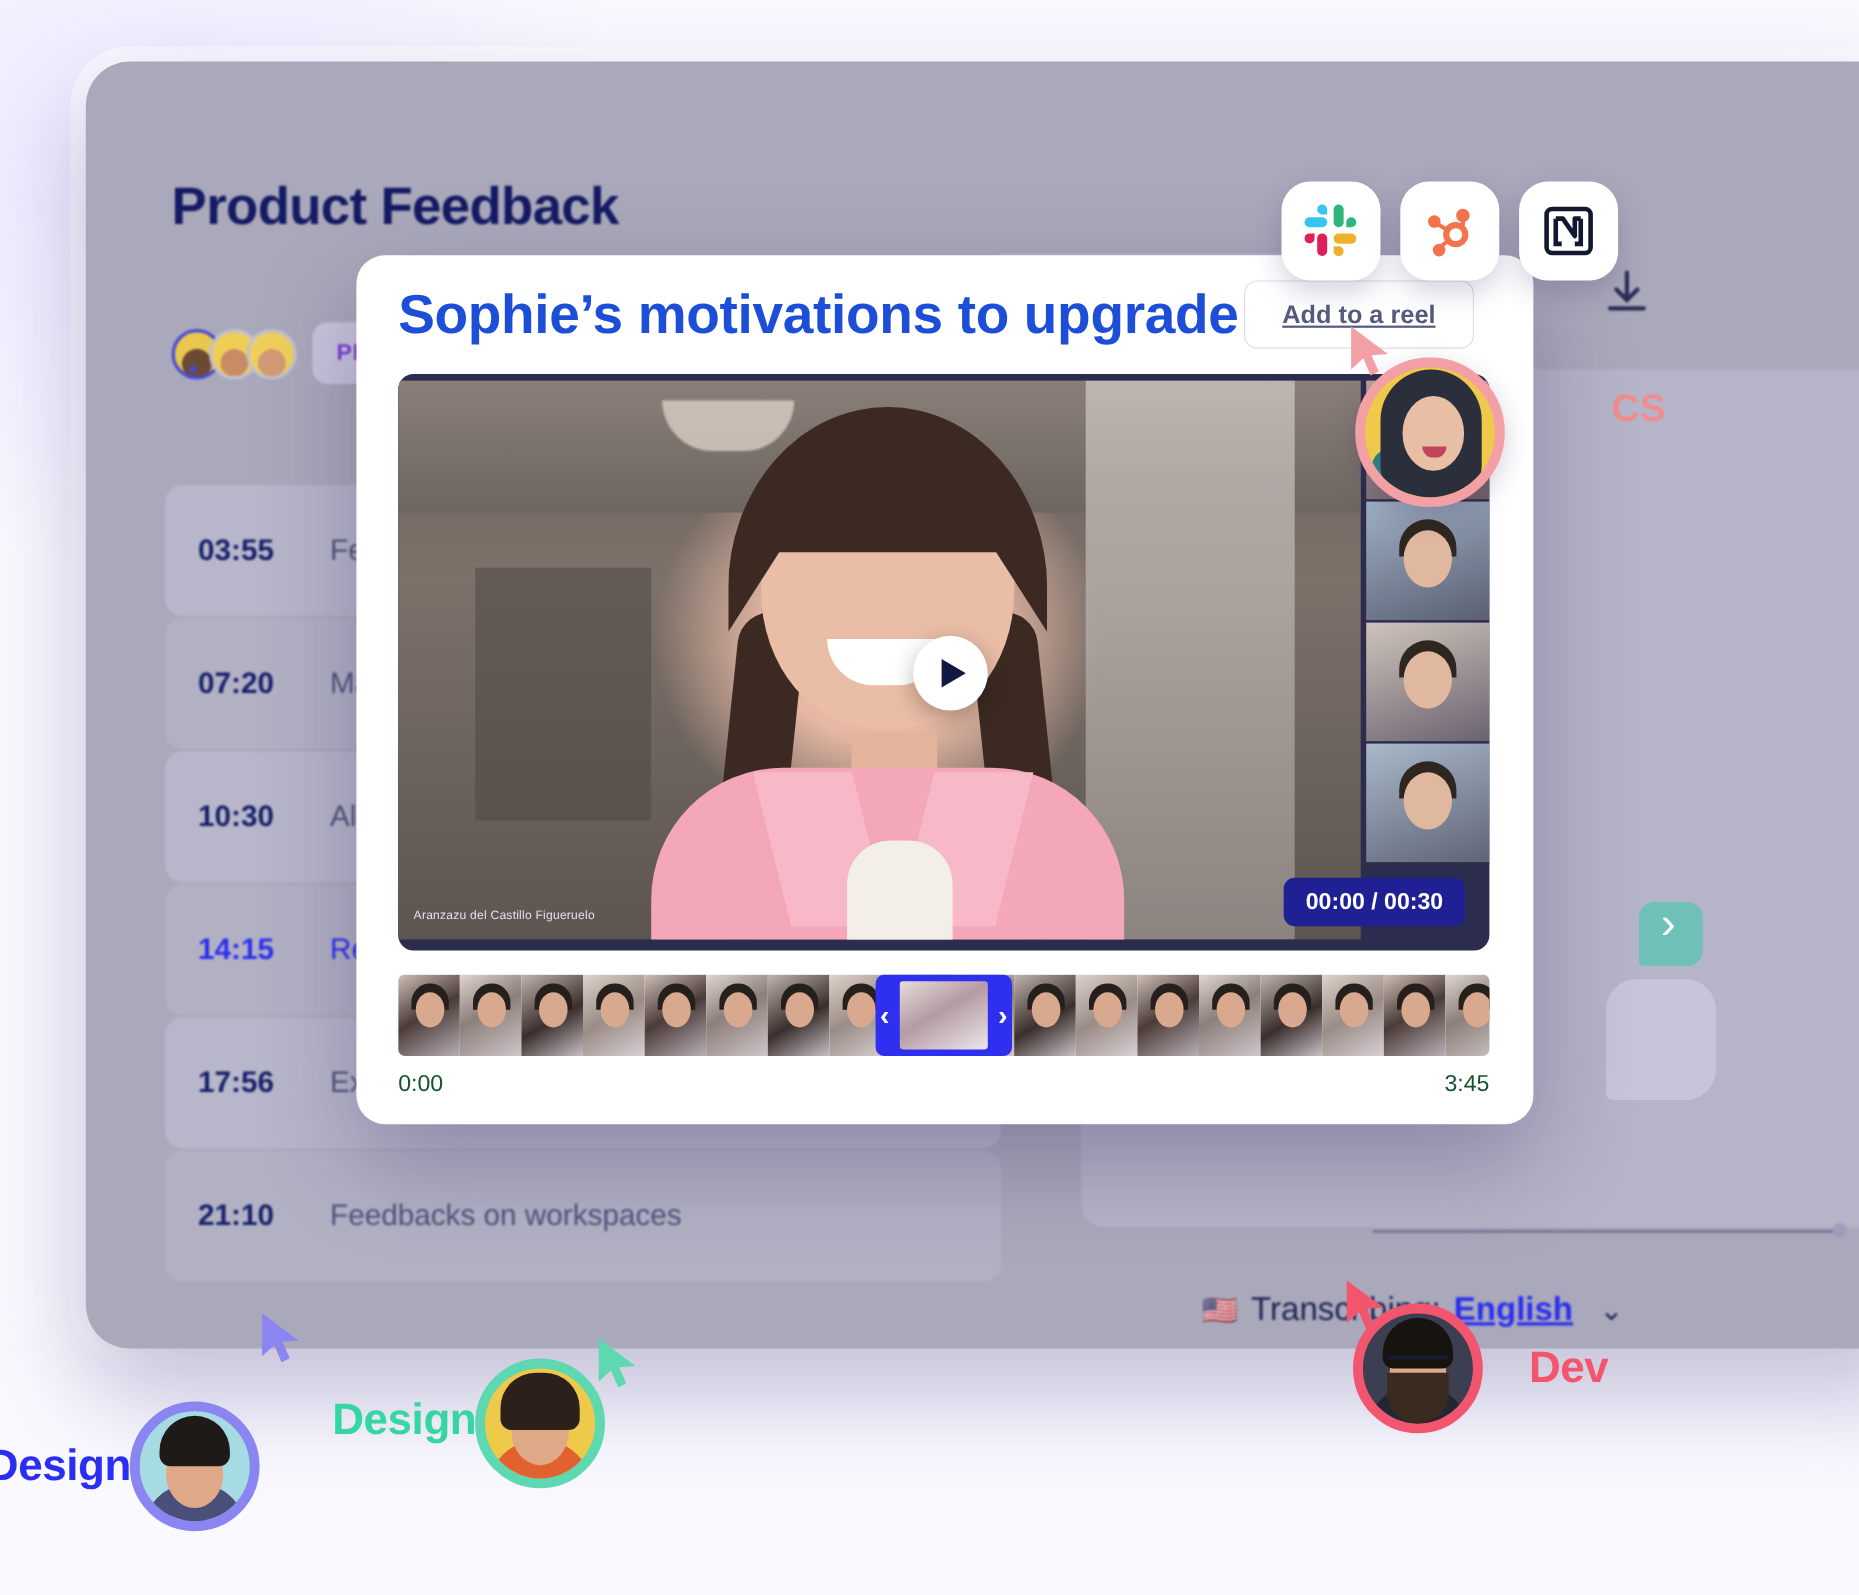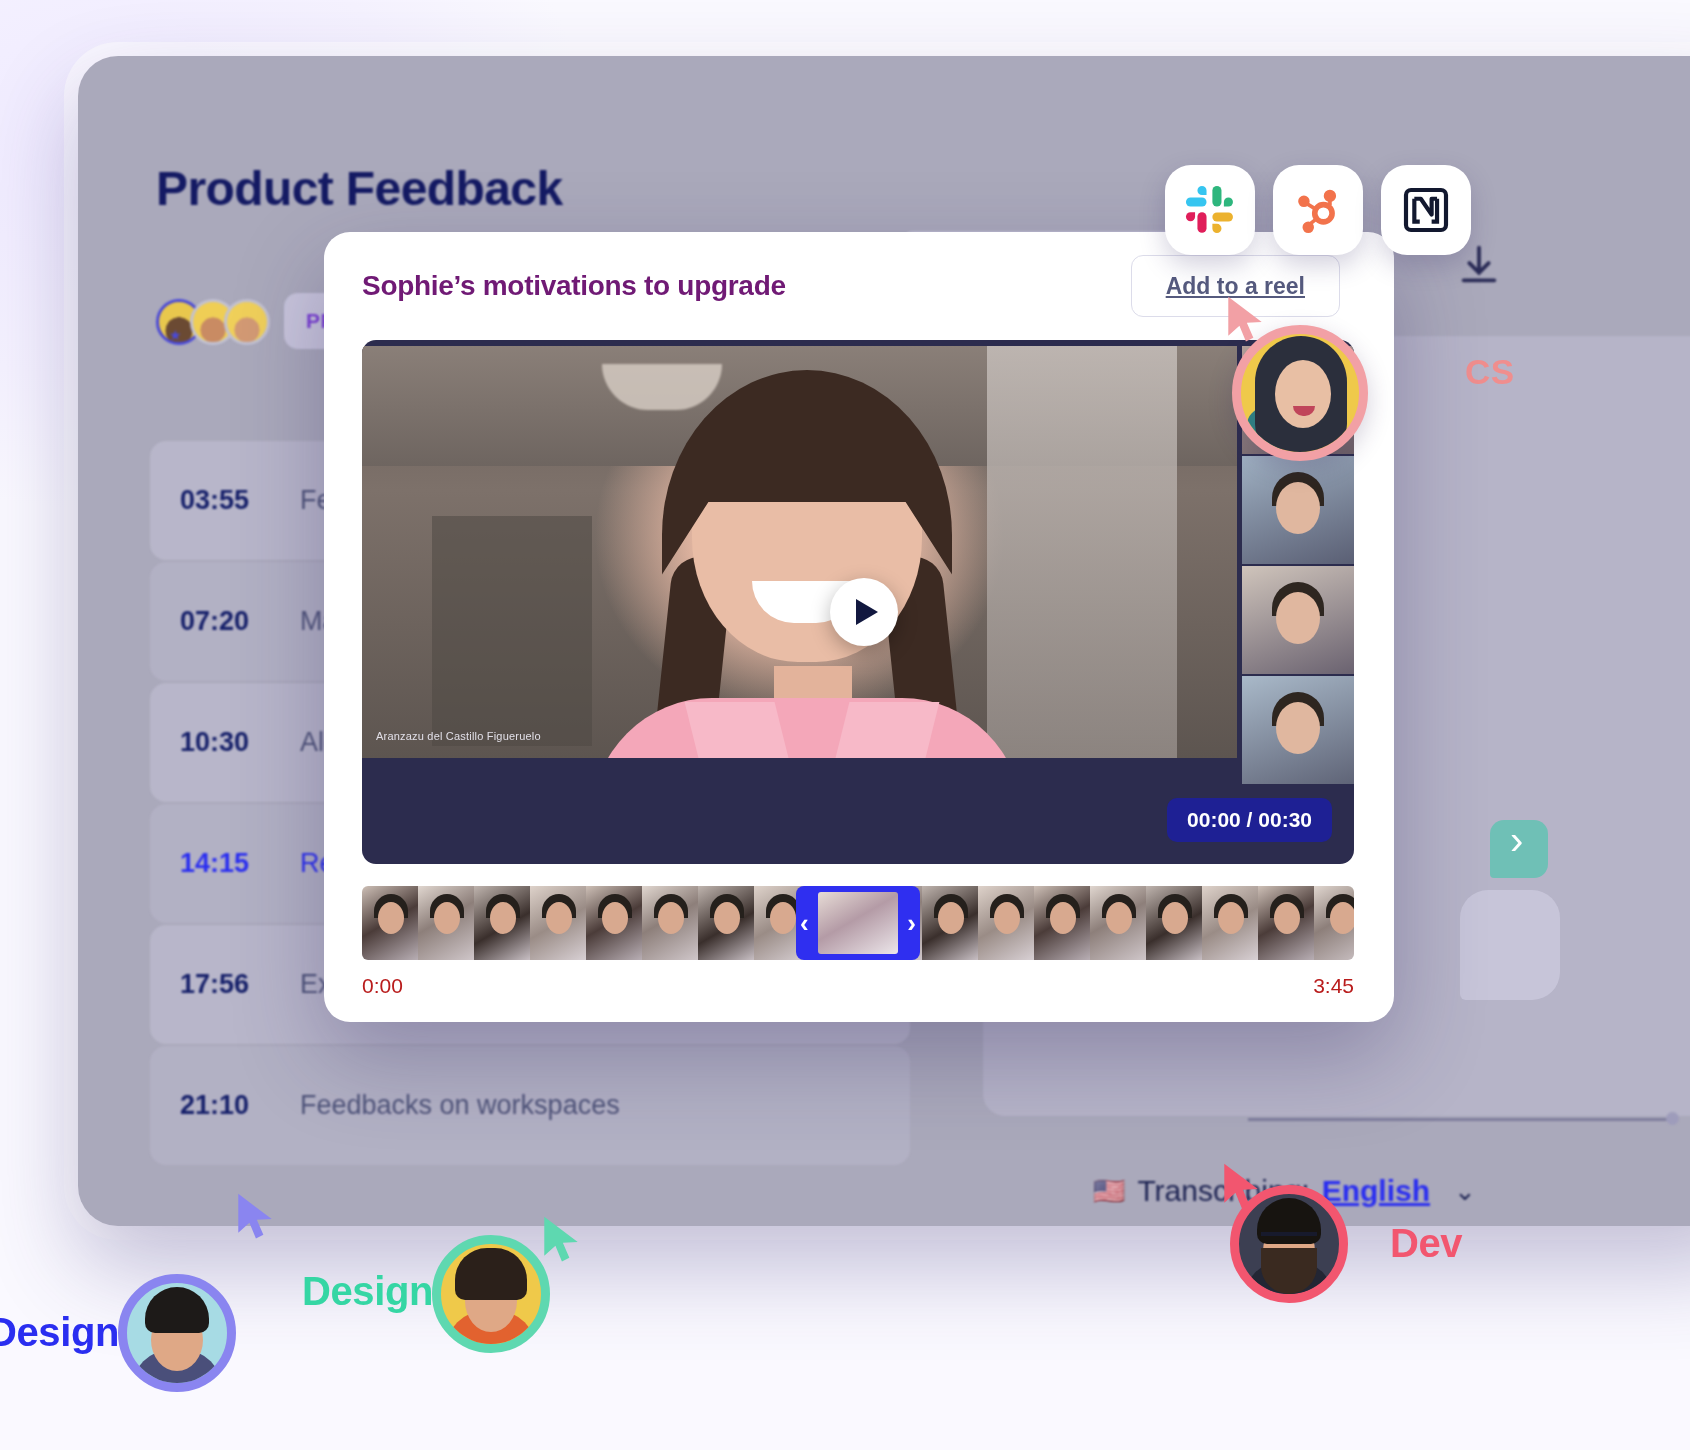--- a/index.html
+++ b/index.html
@@ -135,21 +135,21 @@
 
   
   .modal{
     position:absolute; left:324px; top:232px; width:1070px; height:790px;
     background:#fff; border-radius:26px;
     box-shadow:0 34px 90px rgba(40,30,90,.30);
     z-index:30; padding:0 38px;
   }
   .modal-head{ display:flex; align-items:center; height:108px; }
   .modal-title{
-    font-size:28px; font-weight:700; color:#701a75; letter-spacing:-.3px;
+    font-size:50px; font-weight:700; color:#1d4ed8; letter-spacing:-.3px;
     flex:1; white-space:nowrap;
   }
   .btn-ghost{
     height:62px; padding:0 34px; border:1.6px solid #dcdcea; border-radius:12px;
     background:#fff; color:#555a7e; font-size:23px; font-weight:600;
     display:flex;align-items:center;justify-content:center; margin-right:16px;
     cursor:pointer;
     text-decoration:underline;
   }
   .btn-primary{
@@ -158,21 +158,21 @@
     display:flex;align-items:center;justify-content:center; cursor:pointer;
     position:relative;
   }
 
   
   .video{
     position:relative; width:992px; height:524px; border-radius:14px;
     background:#2c2c4e; overflow:hidden;
   }
   .vid-main{
-    position:absolute; left:0; top:6px; width:875px; height:412px;
+    position:absolute; left:0; top:6px; width:875px; height:508px;
     background:
       radial-gradient(ellipse 330px 300px at 50% 46%, #e7b9a4 0 30%, rgba(231,185,164,0) 62%),
       linear-gradient(180deg,#6b5f5a 0%, #7d716a 35%, #5d5550 100%);
     overflow:hidden;
   }
   .v-ceiling{position:absolute;left:0;top:0;width:100%;height:120px;background:linear-gradient(180deg,#8a7f78,#6e6560);}
   .v-lamp{position:absolute;left:240px;top:18px;width:120px;height:46px;border-radius:0 0 60px 60px;background:#d9cfc6;opacity:.8;filter:blur(1px);}
   .v-door{position:absolute;right:60px;top:0;width:190px;height:100%;background:linear-gradient(180deg,#cdc6c2,#9b938f);opacity:.75;}
   .v-shelf{position:absolute;left:70px;top:170px;width:160px;height:230px;background:#4e4844;opacity:.55;}
   .v-person-head{
@@ -246,21 +246,21 @@
   }
   .fs-sel-inner{
     position:absolute; left:22px; top:6px; width:80px; height:62px;
     background:linear-gradient(150deg,#e7dcd6,#b49ba6 45%,#ece6ea);
     border-radius:3px;
   }
   .fs-arrow{ position:relative; z-index:2; color:#fff; font-size:26px; font-weight:700; line-height:1; }
 
   .strip-times{
     display:flex; justify-content:space-between; width:992px; margin-top:14px;
-    font-size:21px; color:#b91c1c; font-weight:500;
+    font-size:21px; color:#14532d; font-weight:500;
   }
 
   
   .pink-ring{
     position:absolute; left:1232px; top:325px; width:136px;height:136px;border-radius:50%;
     border:9px solid #f2a0a5; background:#efc94a; z-index:50; overflow:hidden;
     box-shadow:0 8px 24px rgba(60,40,90,.22);
   }
   .pr-hair{position:absolute;left:14px;top:2px;width:92px;height:118px;border-radius:46px 46px 30px 30px;background:#2b2f3c;}
   .pr-face{position:absolute;left:34px;top:26px;width:56px;height:68px;border-radius:50%;background:#e8bfa4;}

